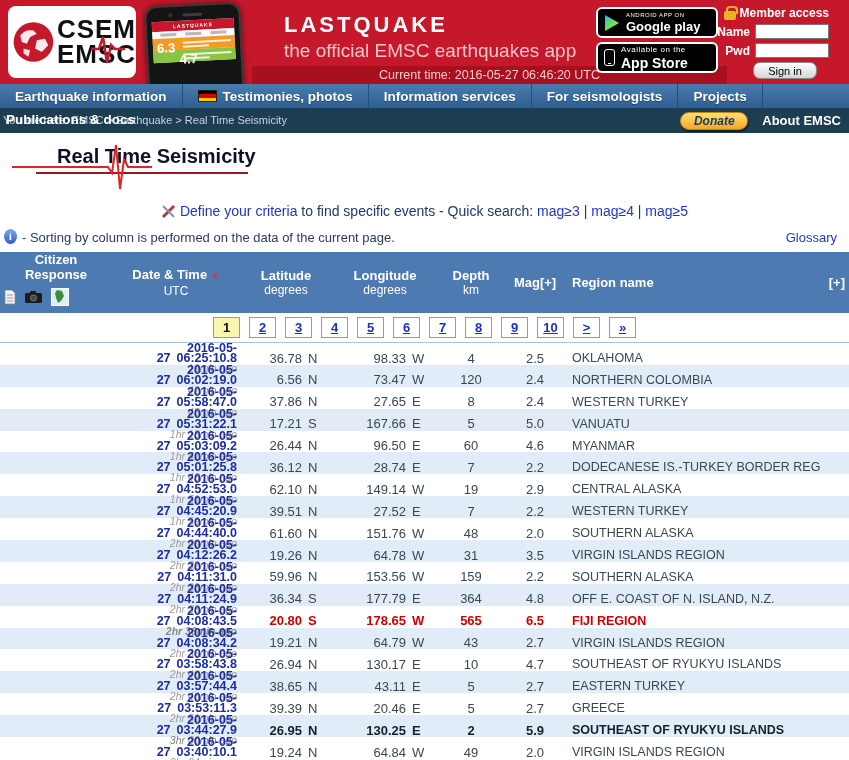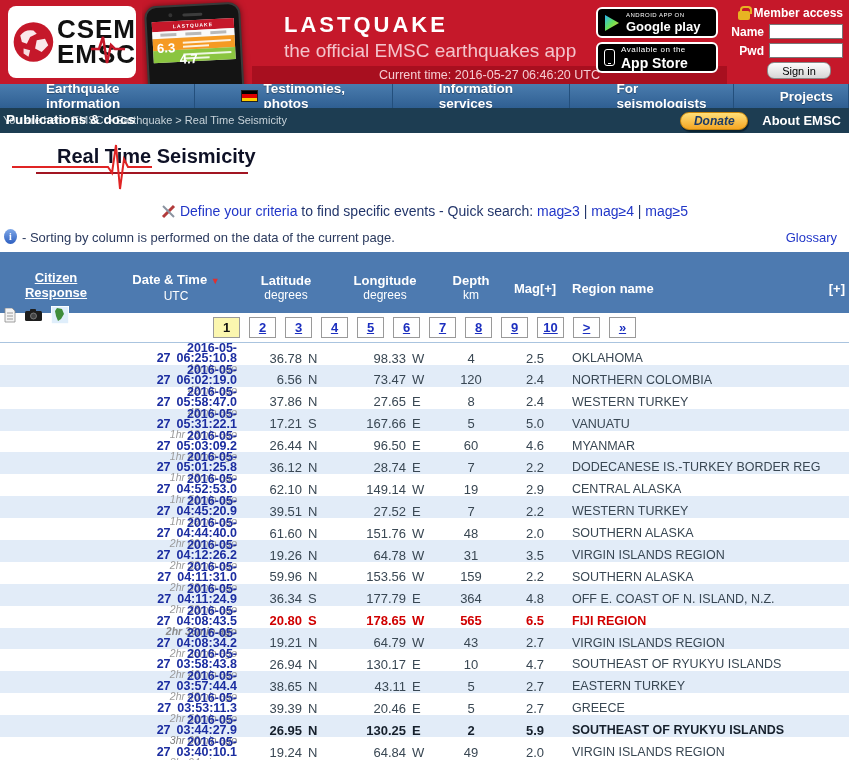--- a/index.html
+++ b/index.html
@@ -38,38 +38,38 @@
   .badge { position:absolute; left:596px; width:122px; height:31px; background:#000;
            border:2px solid #fff; border-radius:6px; display:flex; align-items:center;
            color:#fff; padding:2px 6px; cursor:pointer; }
   .badge .txt { margin-left:6px; line-height:1; }
   .badge .t1 { font-size:6px; letter-spacing:.5px; display:block; }
   .badge .t2 { font-size:13px; font-weight:bold; display:block; margin-top:2px; }
   .gp { top:7px; }
   .as { top:42px; }
   .as-icon { width:11px; height:17px; border:1.5px solid #fff; border-radius:3px; position:relative;}
   .as-icon:after { content:""; position:absolute; left:3px; bottom:1px; width:3px; height:1.5px; background:#fff;}
-  .member { position:absolute; right:6px; top:6px; width:124px; color:#fff; font-size:12px; }
+  .member { position:absolute; right:20px; top:6px; width:124px; color:#fff; font-size:12px; }
   .member-title { display:flex; align-items:center; justify-content:flex-end; gap:4px;
                   font-weight:bold; margin-bottom:4px; }
   .lock { width:12px; height:9px; background:#e8b322; border-radius:2px; position:relative; margin-top:4px;}
   .lock:before { content:""; position:absolute; left:2px; top:-5px; width:8px; height:6px;
                  border:2px solid #e8b322; border-bottom:none; border-radius:4px 4px 0 0; }
   .member-row { display:flex; align-items:center; justify-content:flex-end; gap:5px; margin-bottom:4px; }
   .member-row label { font-weight:bold; }
   .member-row input { width:74px; height:15px; border:1px solid #777; font-size:11px; }
   .signin { display:block; margin:2px 12px 0 auto; width:64px; height:17px;
             background:linear-gradient(#fdfdfd,#d6d6d6); border:1px solid #8a8a8a;
             border-radius:7px; font-size:11px; cursor:pointer; }
 
   
   .nav { height:24px; background:linear-gradient(#4a7cae,#2f5f92); display:flex; }
   .nav-item { display:flex; align-items:center; gap:6px; padding:0 15px; color:#fff;
               font-size:13.5px; font-weight:bold; border-right:1px solid #234f7c;
-              cursor:pointer; text-shadow:0 1px 1px rgba(0,0,0,.35);margin-left:31px; }
+              cursor:pointer; text-shadow:0 1px 1px rgba(0,0,0,.35); }
   .flag { width:19px; height:12px; display:none; flex-direction:column; border:1px solid #222; }
   .flag i { flex:1; } .flag i:nth-child(1){background:#000;} .flag i:nth-child(2){background:#d00;}
   .flag i:nth-child(3){background:#fc0;}
   .nav-item.has-flag .flag { display:flex; }
 
   
   .subnav { position:relative; height:25px; background:#1d3d52; }
   .crumb { position:absolute; left:3px; top:6px; font-size:11px; color:#c8d3da; white-space:nowrap;}
   .section-title { position:absolute; left:6px; top:4px; font-size:13.5px; font-weight:bold; color:#fff; }
   .subnav-right { position:absolute; right:8px; top:0; height:25px; display:flex;
@@ -94,21 +94,21 @@
   .info-icon { position:absolute; left:4px; top:4px; width:13px; height:15px; border-radius:50%;
                background:linear-gradient(#7fa8e8,#2d5fc0); color:#fff; font-size:10px;
                font-weight:bold; text-align:center; line-height:15px; font-family:"Liberation Serif",serif;}
   .glossary { position:absolute; right:12px; top:5px; color:#2136c8; cursor:pointer; }
 
   
   .grid { display:grid; grid-template-columns:112px 128px 66px 26px 78px 28px 66px 62px 262px 21px; }
   .thead { background:#4d7ab0; color:#fff; height:61px; align-items:center; }
   .th { text-align:center; font-weight:bold; font-size:13px; line-height:15px; }
   .th .sub { font-weight:normal; font-size:12px; display:block; }
-  .th-citizen { align-self:start; padding-top:18px;text-decoration:underline; }
+  .th-citizen { align-self:start; padding-top:0; }
   .citizen-icons { display:flex; gap:9px; padding:6px 0 0 4px; align-items:center;}
   .sort-arrow { color:#e03030; font-size:9px; }
   .th-lat { grid-column:3/5; } .th-lon { grid-column:5/7; }
   .th-region { text-align:left; padding-left:6px; }
   .th-plus { text-align:right; padding-right:4px; }
 
   .pagination { height:30px; display:flex; justify-content:center; align-items:center;
                 gap:9px; border-bottom:1px solid #aac4df; background:#fff; }
   .page-box { min-width:27px; height:21px; line-height:19px; text-align:center;
               border:1px solid #9a9a9a; background:#fff; font-size:13px; font-weight:bold;

